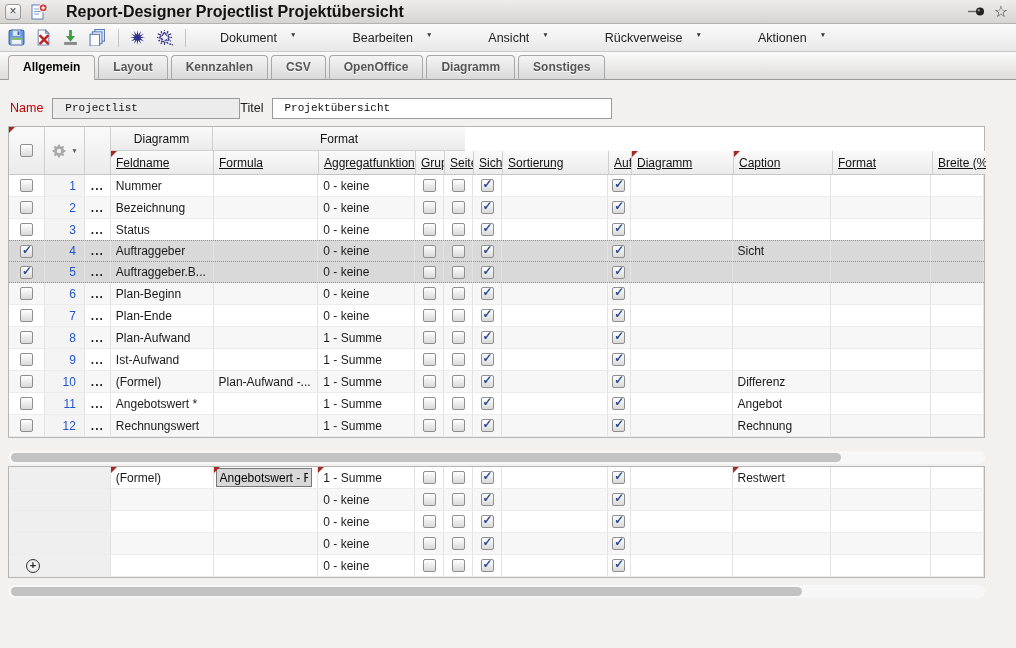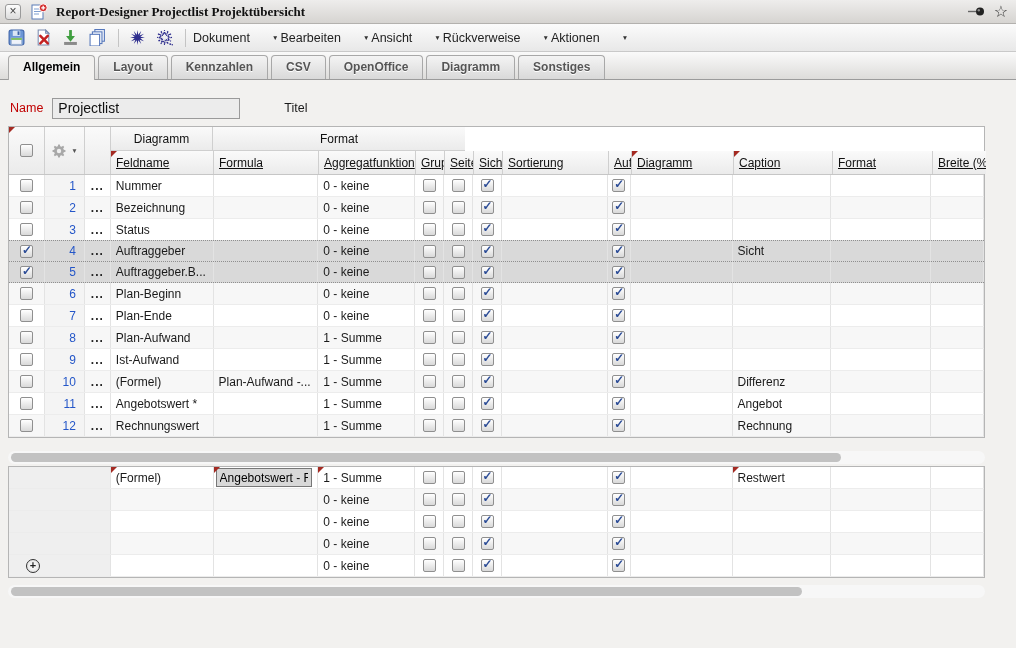--- a/index.html
+++ b/index.html
@@ -7,52 +7,52 @@
     font-family:"Liberation Sans", sans-serif; font-size:12px; color:#1a1a1a; }
   .window { width:1016px; height:648px; background:#f2f1ef; position:relative; }
 
   
   .titlebar { height:24px; background:linear-gradient(#eeedec,#d6d4d1);
     border-bottom:1px solid #b3b1ae; display:flex; align-items:center; }
   .close-btn { width:16px; height:16px; margin-left:5px; border:1px solid #9a9a9a; border-radius:3px;
     background:linear-gradient(#fdfdfd,#dcdcdc); font-size:12px; line-height:13px; text-align:center;
     color:#444; cursor:default; display:flex; align-items:center; justify-content:center; }
   .tb-docicon { margin-left:9px; width:18px; height:18px; display:flex; }
-  .tb-title { margin-left:8px; font-weight:bold; font-size:13px; color:#111; white-space:nowrap;font-family:Liberation Serif, serif; }
+  .tb-title { margin-left:18px; font-weight:bold; font-size:16px; color:#111; white-space:nowrap; }
   .titlebar-right { margin-left:auto; display:flex; align-items:center; margin-right:8px; gap:7px; }
   .pin-ic { width:20px; height:15px; display:flex; }
   .star-ic { font-size:16px; color:#333; line-height:15px; }
 
   
   .toolbar { height:28px; background:linear-gradient(#fbfbfb,#e8e8e8);
     border-bottom:1px solid #c9c9c9; display:flex; align-items:center; padding-left:4px; }
   .tool-btn { width:24px; height:24px; display:flex; align-items:center; justify-content:center; margin-right:3px; }
   .tool-btn svg { width:17px; height:17px; }
   .tool-sep { width:1px; height:18px; background:#c4c4c4; margin:0 6px; }
-  .menu { margin:0 1px; font-size:12.5px; color:#222; white-space:nowrap; display:flex; align-items:center; gap:22px; }
+  .menu { margin:0 28px; font-size:12.5px; color:#222; white-space:nowrap; display:flex; align-items:flex-start; gap:13px; }
   .menu .arr { font-size:6.5px; color:#333; font-weight:normal; }
 
   
   .tabbar { height:28px; background:linear-gradient(#fafafa,#dddcda);
     border-bottom:1px solid #9b9b9b; display:flex; align-items:flex-end; padding-left:8px; }
   .tab { height:24px; line-height:23px; padding:0 14px; margin-right:3px; font-weight:bold; color:#555;
     background:linear-gradient(#f4f4f4,#d9d9d9); border:1px solid #a8a8a8; border-bottom:none;
     border-radius:4px 4px 0 0; text-shadow:0 1px 0 #fff; position:relative; }
   .tab.active { background:#f2f1ef; color:#000; height:25px; margin-bottom:-1px; z-index:2;text-align:right; }
 
   
   .content { padding:17px 0 0 8px; }
   .form-row { display:flex; align-items:center; height:22px; margin-left:2px; }
   .lbl { font-size:12.5px; }
   .lbl.red { color:#c00000; }
-  .inp { height:21px; border:1px solid #9a9a9a; font-family:Liberation Sans, sans-serif;
-    font-size:14px; padding:1px 5px; color:#111; }
+  .inp { height:21px; border:1px solid #9a9a9a; font-family:Liberation Mono, monospace;
+    font-size:11px; padding:1px 12px; color:#111; }
   .inp.name { width:188px; margin-left:9px; background:#ececec; }
   .inp.titel { width:340px; margin-left:8px; background:#fff; }
-  .lbl.titel-l { margin-left:44px; }
+  .lbl.titel-l { }
   .section-label { margin-top:13px; margin-left:2px; font-size:12.5px; color:#1a1a1a; }
 
   
   .grid { width:977px; margin-top:7px; background:#fff; border:1px solid #b5b5b5; }
   .thead { display:flex; border-bottom:1px solid #c6c6c6; }
   .th { background:linear-gradient(#fafafa,#ebebeb); border-right:1px solid #cfcfcf;
     display:flex; align-items:center; overflow:hidden; white-space:nowrap; position:relative;
     font-size:12px; color:#111; }
   .th-tall { height:47px; justify-content:center; }
   .th-left { display:flex; }
@@ -213,20 +213,21 @@
     <div class="tab">OpenOffice</div>
     <div class="tab">Diagramm</div>
     <div class="tab">Sonstiges</div>
   </div>
 
   <div class="content">
     <div class="form-row">
       <span class="lbl red">Name</span>
       <input class="inp name" type="text" value="Projectlist" style="">
       <span class="lbl titel-l">Titel</span>
+      <input class="inp titel" type="text" value="Projektübersicht" style="">
     </div>
 
     <div class="grid">
       <div class="thead">
         <div class="th-left">
           <div class="th c-sel th-tall">
             <i class="mark"></i>
             <span class="cb"></span>
           </div>
           <div class="th c-num th-tall">

